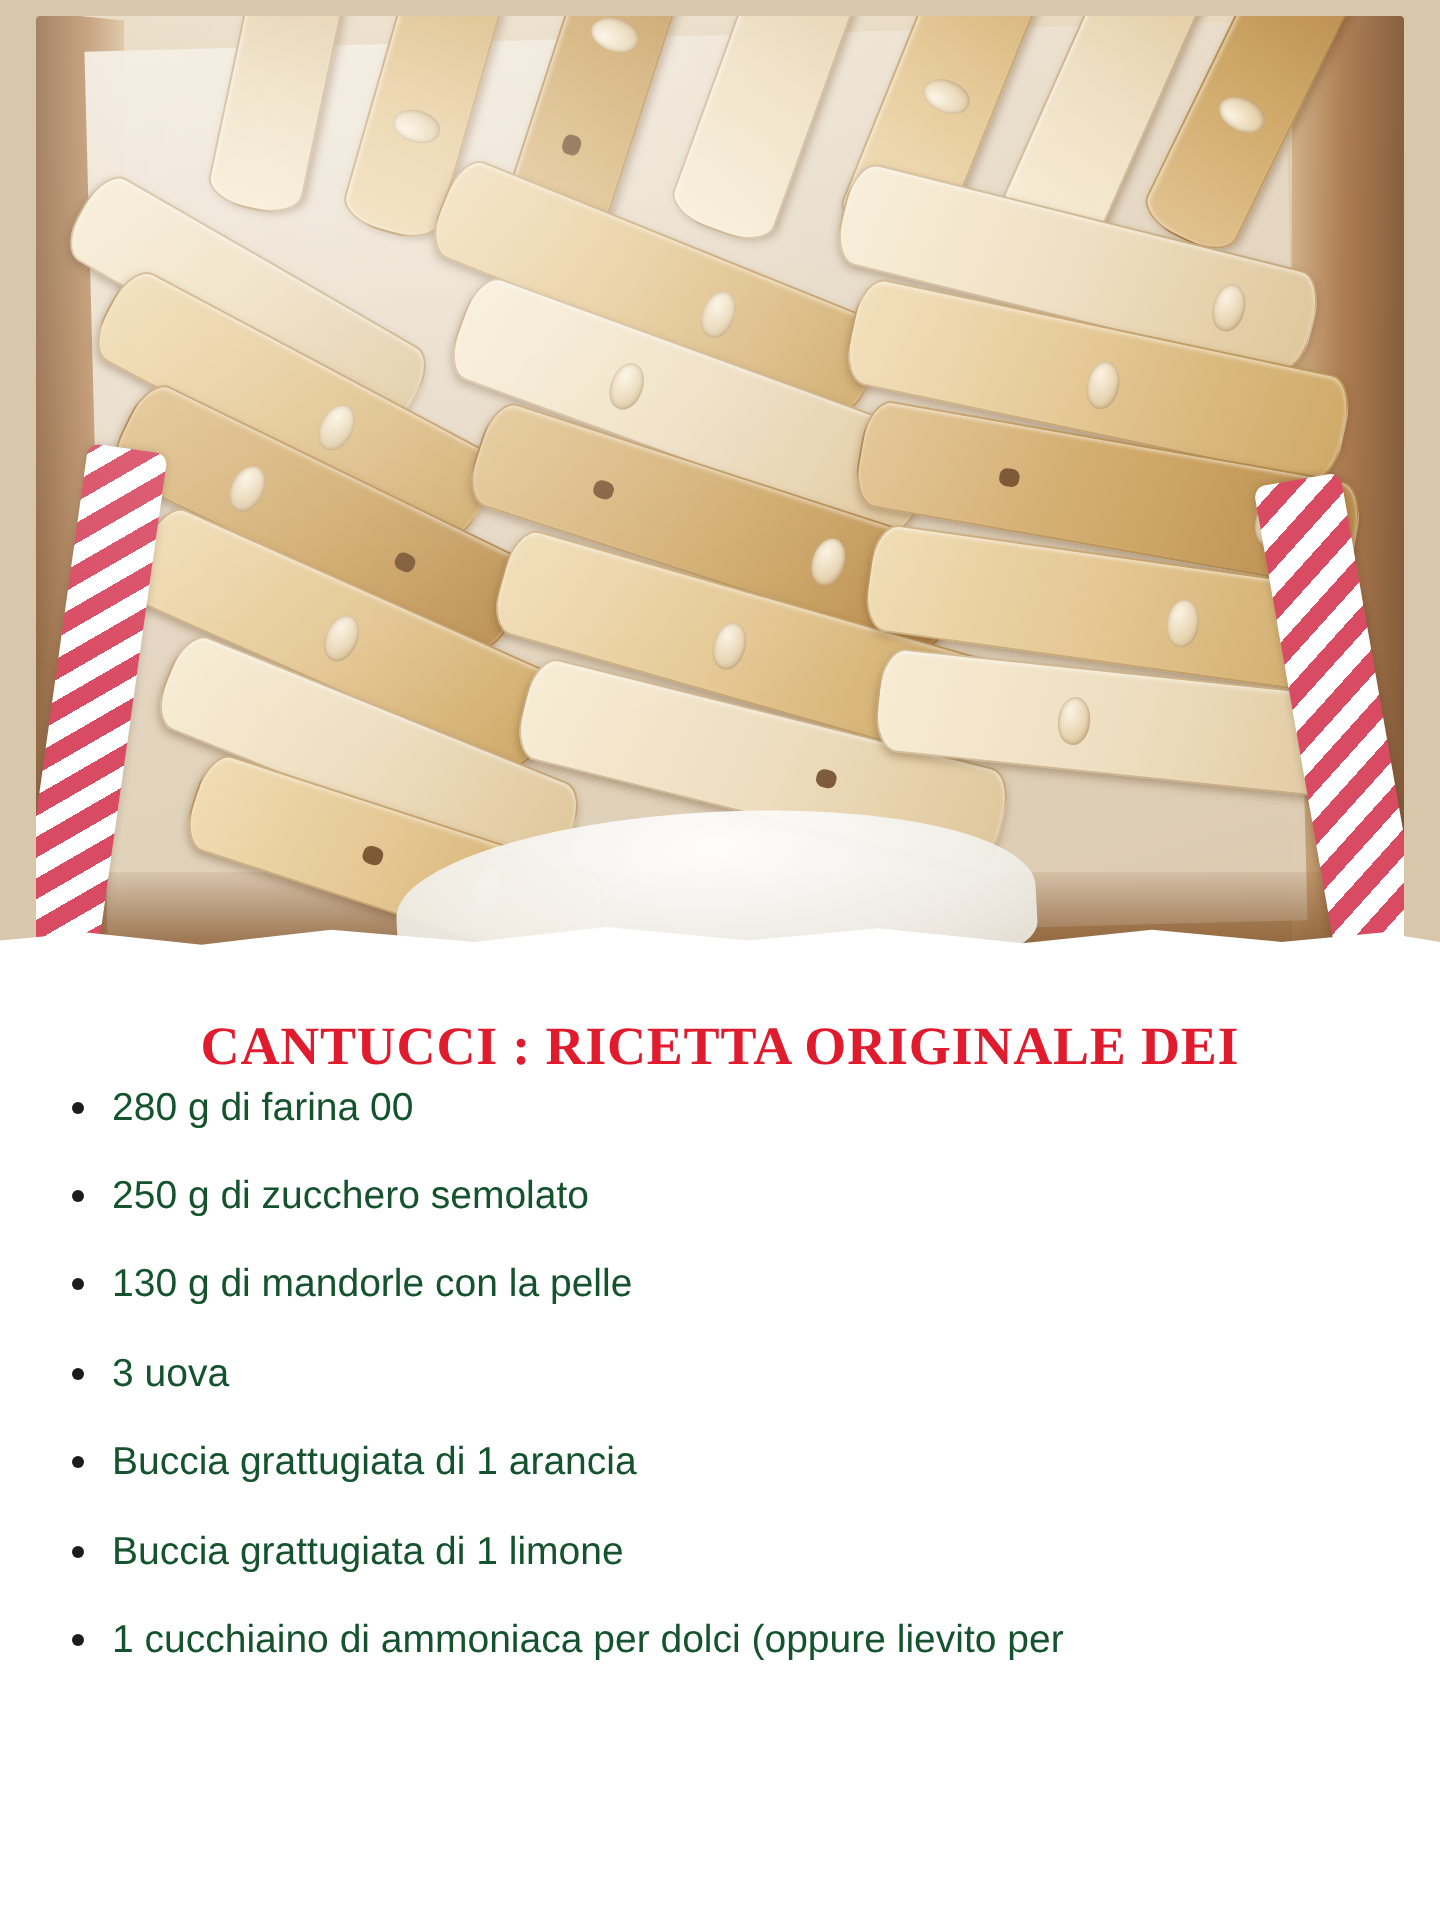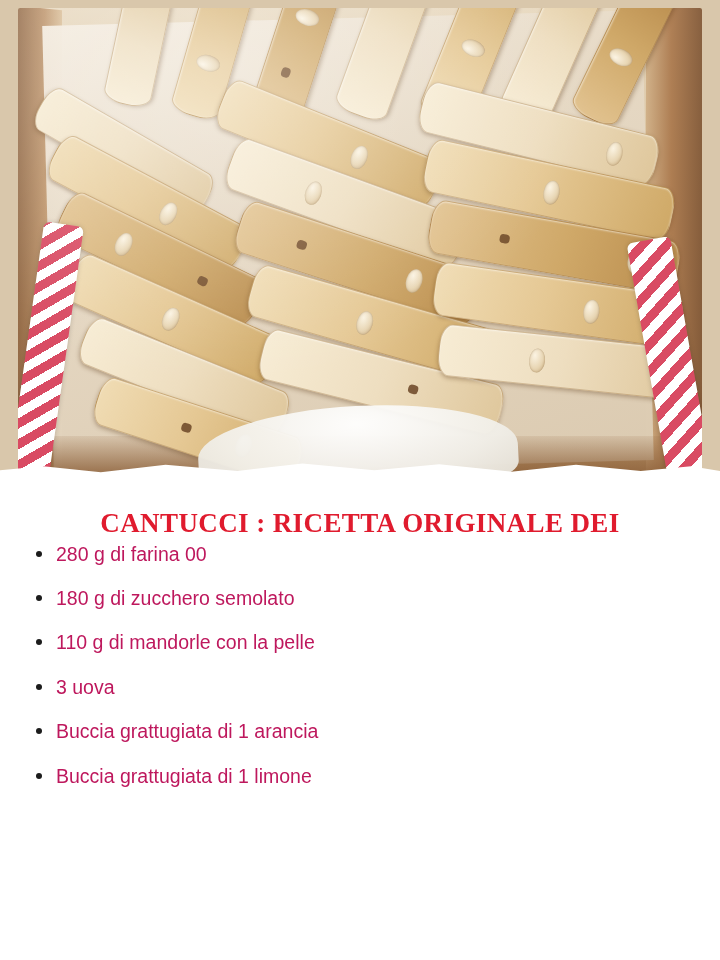--- a/index.html
+++ b/index.html
@@ -163,21 +163,21 @@
     margin: 16px 0 8px 10px;
   }
   ul.ingredients {
     list-style: none;
     margin: 0;
     padding: 0 0 0 10px;
   }
   ul.ingredients li {
     position: relative;
     font-size: 19.5px;
-    color: #be185d;
+    color: #14532d;
     line-height: 1.25;
     padding: 0 0 0 30px;
     margin: 0 0 20px 0;
   }
   ul.ingredients li::before {
     content: "";
     position: absolute;
     left: 10px;
     top: 9px;
     width: 6px;
@@ -276,21 +276,22 @@
   </div>
 
   <div class="content">
     <div class="title">
       <span>CANTUCCI : RICETTA ORIGINALE DEI</span><br>
     </div>
 
 
     <ul class="ingredients">
       <li>280 g di farina 00</li>
-      <li>180 g di zucchero semolato</li>
-      <li>110 g di mandorle con la pelle</li>
+      <li>250 g di zucchero semolato</li>
+      <li>130 g di mandorle con la pelle</li>
       <li>3 uova</li>
       <li>Buccia grattugiata di 1 arancia</li>
       <li>Buccia grattugiata di 1 limone</li>
+      <li>1 cucchiaino di ammoniaca per dolci (oppure lievito per</li>
     </ul>
   </div>
 
 </div>
 
 </body></html>

